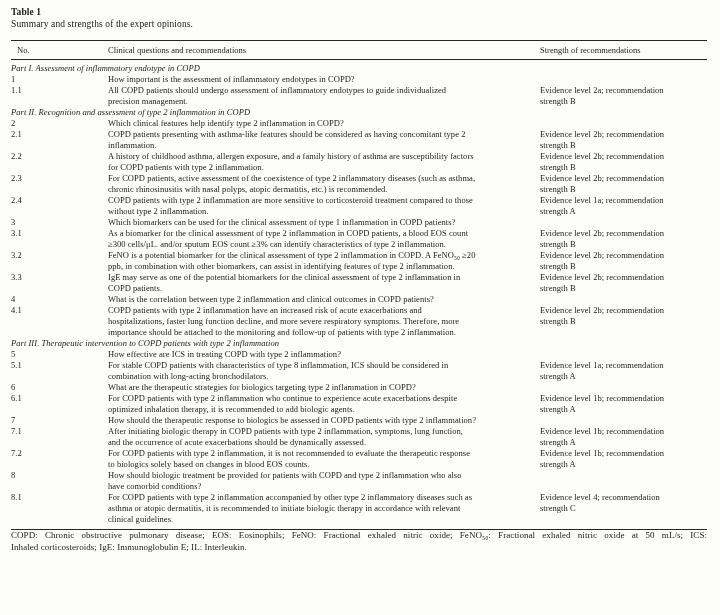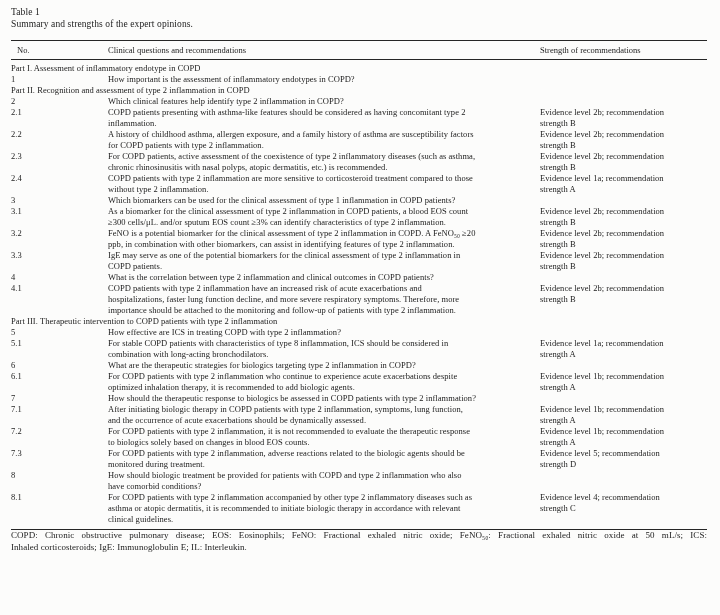--- a/index.html
+++ b/index.html
@@ -5,21 +5,21 @@
   * { margin: 0; padding: 0; box-sizing: border-box; }
   html, body {
     width: 720px; height: 615px;
     background: #fcfcfb;
     color: #1c1c1c;
     font-family: "Liberation Serif", "DejaVu Serif", serif;
     overflow: hidden;
   }
   .page { padding: 6px 13px 0 11px; }
 
-  .table-label { font-size: 9.5px; font-weight: normal; line-height: 12px; letter-spacing: 0.1px; }
+  .table-label { font-size: 9.5px; font-weight: bold; line-height: 12px; letter-spacing: 0.1px; }
   .table-caption { font-size: 9.5px; line-height: 13px; letter-spacing: 0.1px; }
 
   table.optable {
     width: 696px;
     margin-top: 9px;
     border-collapse: collapse;
     table-layout: fixed;
     border-top: 1.5px solid #262626;
     border-bottom: 1.5px solid #262626;
   }
@@ -40,21 +40,21 @@
   thead th:first-child { padding-left: 6px; }
 
   tbody td {
     font-size: 8.5px;
     line-height: 11px;
     vertical-align: top;
     padding: 0;
     white-space: pre-line;
     letter-spacing: 0.05px;
   }
-  tbody td.section { }
+  tbody td.section { font-style: italic; }
   tbody tr:first-child td { padding-top: 3px; }
   tbody tr:last-child td { padding-bottom: 4px; }
 
   .footnote { width: 696px; margin-top: 0; font-size: 9px; line-height: 11.5px; letter-spacing: 0.05px; }
   .fn-justify { text-align: justify; text-align-last: justify; }
 </style>
 </head>
 <body>
 
 <div class="page">
@@ -77,20 +77,27 @@
     <tbody>
         <tr>
           <td colspan="3" class="section">Part I. Assessment of inflammatory endotype in COPD</td>
         </tr>
         <tr>
           <td>1</td>
           <td>How important is the assessment of inflammatory endotypes in COPD?</td>
           <td></td>
         </tr>
         <tr>
+          <td>1.1</td>
+          <td>All COPD patients should undergo assessment of inflammatory endotypes to guide individualized
+precision management.</td>
+          <td>Evidence level 2a; recommendation
+strength B</td>
+        </tr>
+        <tr>
           <td colspan="3" class="section">Part II. Recognition and assessment of type 2 inflammation in COPD</td>
         </tr>
         <tr>
           <td>2</td>
           <td>Which clinical features help identify type 2 inflammation in COPD?</td>
           <td></td>
         </tr>
         <tr>
           <td>2.1</td>
           <td>COPD patients presenting with asthma-like features should be considered as having concomitant type 2
@@ -196,27 +203,20 @@
 and the occurrence of acute exacerbations should be dynamically assessed.</td>
           <td>Evidence level 1b; recommendation
 strength A</td>
         </tr>
         <tr>
           <td>7.2</td>
           <td>For COPD patients with type 2 inflammation, it is not recommended to evaluate the therapeutic response
 to biologics solely based on changes in blood EOS counts.</td>
           <td>Evidence level 1b; recommendation
 strength A</td>
-        </tr>
-        <tr>
-          <td>7.3</td>
-          <td>For COPD patients with type 2 inflammation, adverse reactions related to the biologic agents should be
-monitored during treatment.</td>
-          <td>Evidence level 5; recommendation
-strength D</td>
         </tr>
         <tr>
           <td>8</td>
           <td>How should biologic treatment be provided for patients with COPD and type 2 inflammation who also
 have comorbid conditions?</td>
           <td></td>
         </tr>
         <tr>
           <td>8.1</td>
           <td>For COPD patients with type 2 inflammation accompanied by other type 2 inflammatory diseases such as

